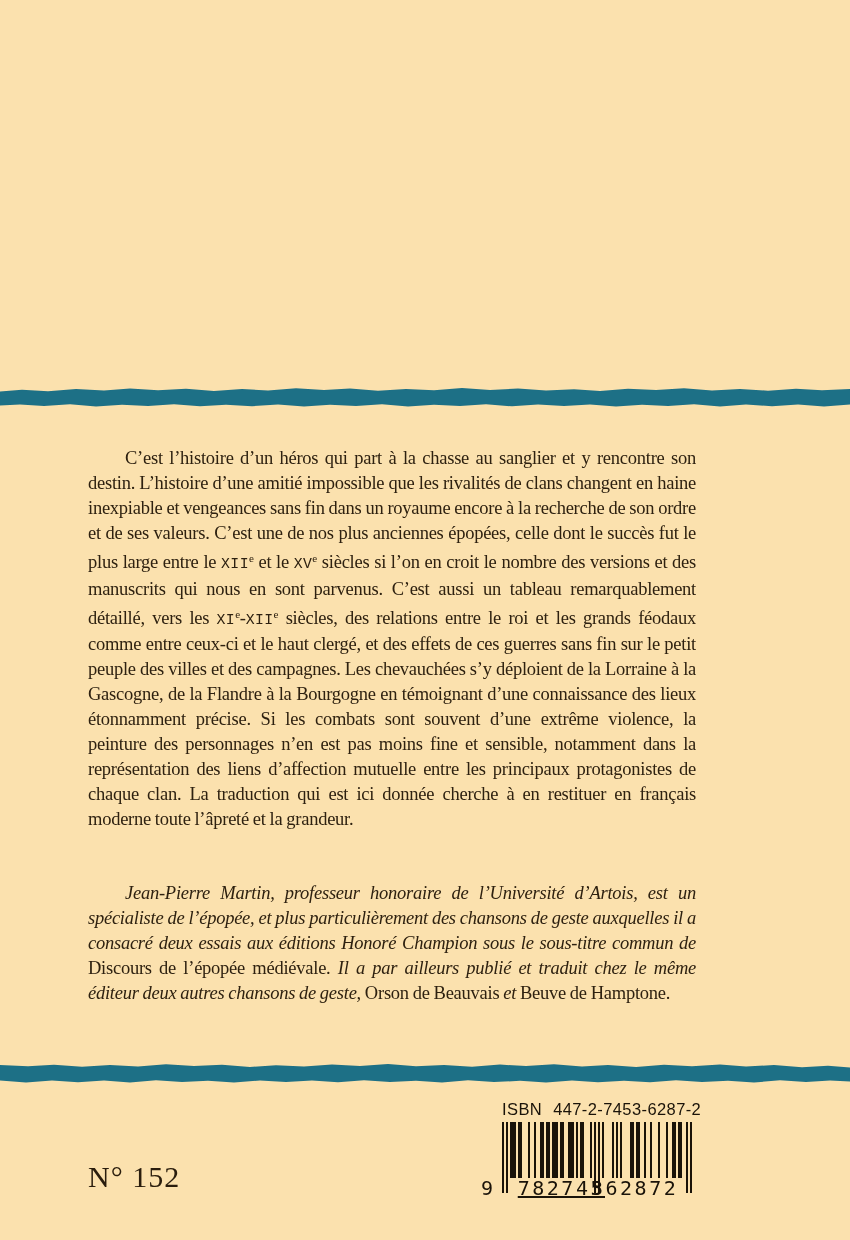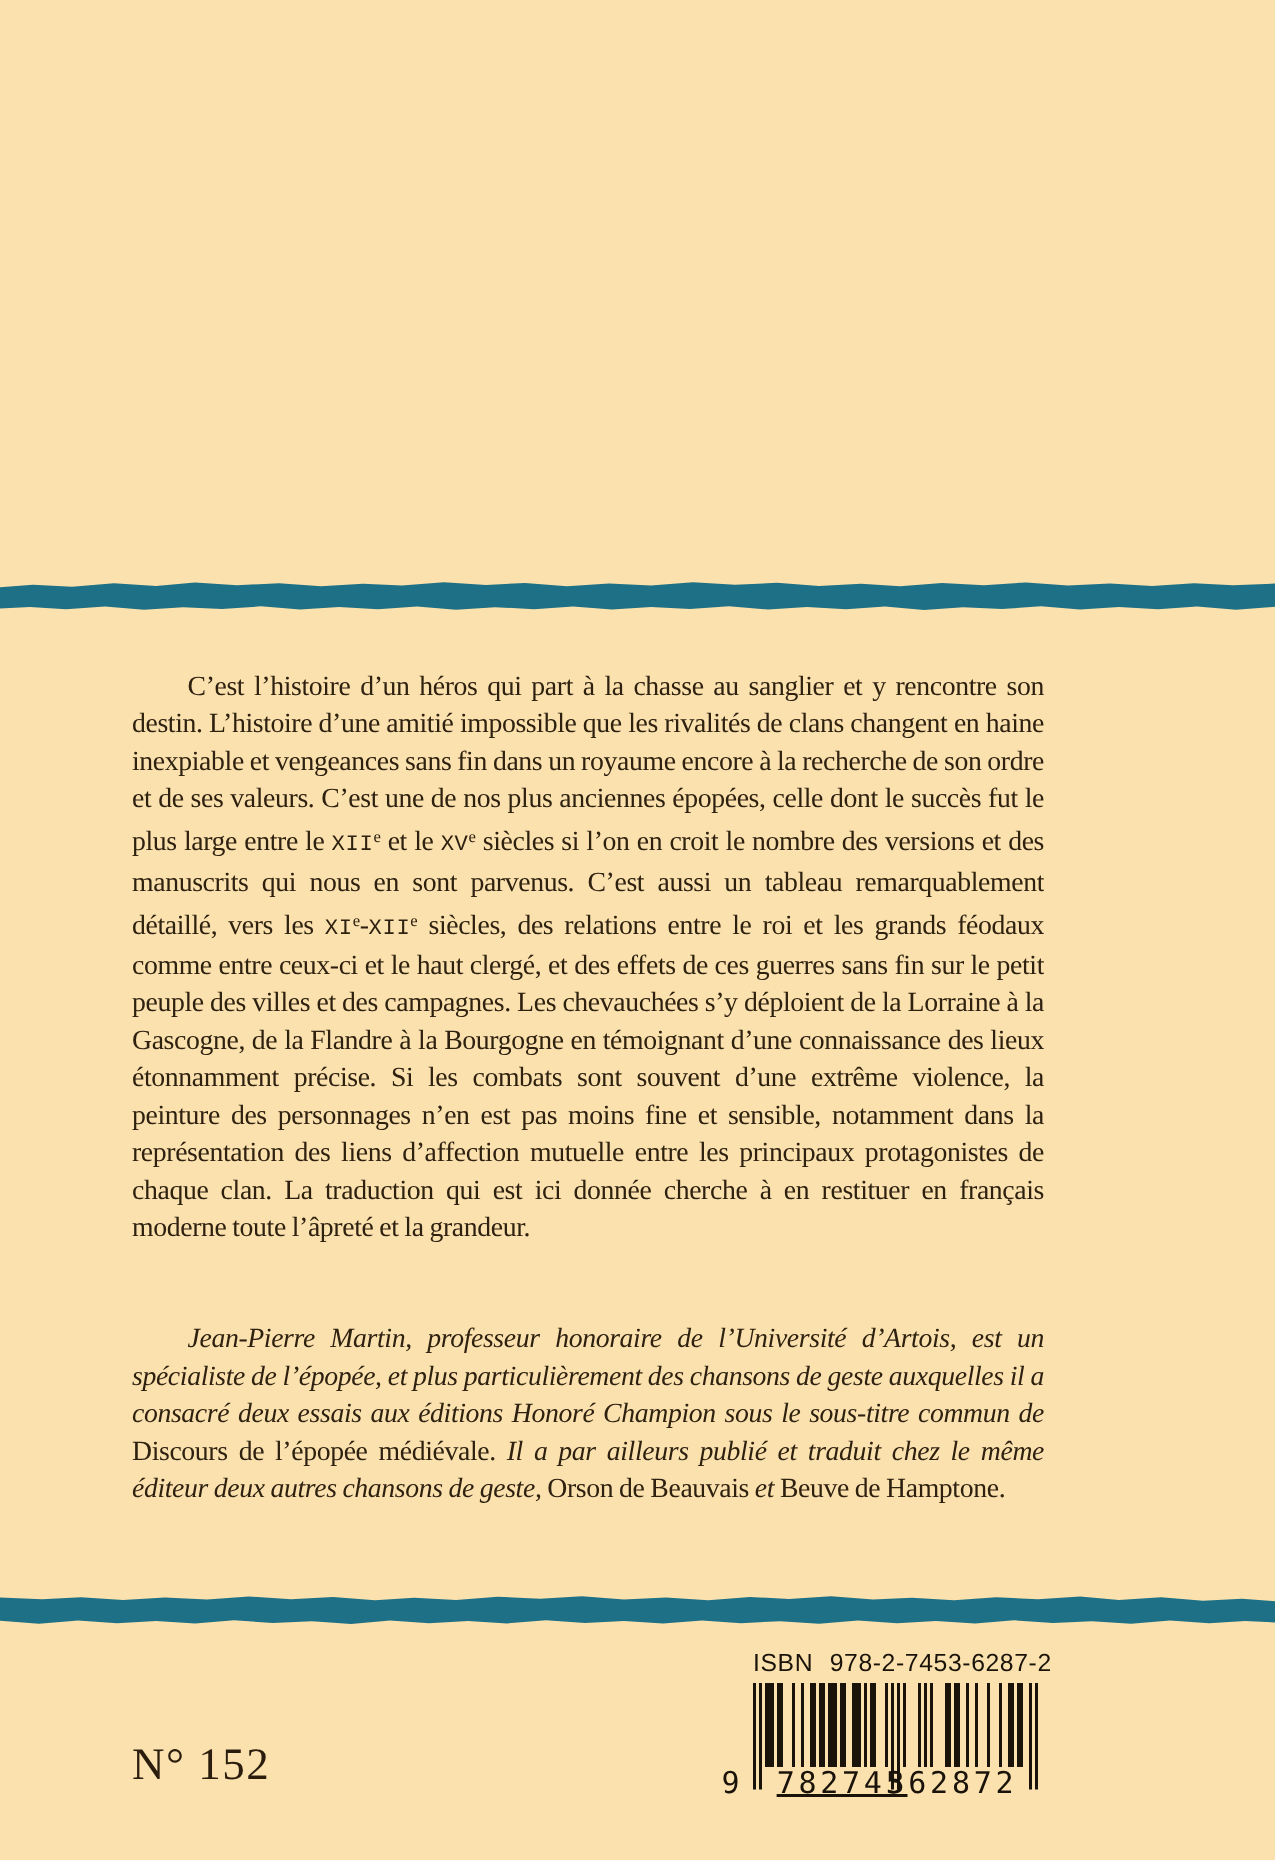--- a/index.html
+++ b/index.html
@@ -123,21 +123,21 @@
 
   <p class="bodytext synopsis"><span class="seg-n">C’est l’histoire d’un héros qui part à la chasse au sanglier et y rencontre son destin. L’histoire d’une amitié impossible que les rivalités de clans changent en haine inexpiable et vengeances sans fin dans un royaume encore à la recherche de son ordre et de ses valeurs. C’est une de nos plus anciennes épopées, celle dont le succès fut le plus large entre le </span><span class="seg-sc">XII</span><span class="seg-sup">e</span><span class="seg-n"> et le </span><span class="seg-sc">XV</span><span class="seg-sup">e</span><span class="seg-n"> siècles si l’on en croit le nombre des versions et des manuscrits qui nous en sont parvenus. C’est aussi un tableau remarquablement détaillé, vers les </span><span class="seg-sc">XI</span><span class="seg-sup">e</span><span class="seg-n">-</span><span class="seg-sc">XII</span><span class="seg-sup">e</span><span class="seg-n"> siècles, des relations entre le roi et les grands féodaux comme entre ceux-ci et le haut clergé, et des effets de ces guerres sans fin sur le petit peuple des villes et des campagnes. Les chevauchées s’y déploient de la Lorraine à la Gascogne, de la Flandre à la Bourgogne en témoignant d’une connaissance des lieux étonnamment précise. Si les combats sont souvent d’une extrême violence, la peinture des personnages n’en est pas moins fine et sensible, notamment dans la représentation des liens d’affection mutuelle entre les principaux protagonistes de chaque clan. La traduction qui est ici donnée cherche à en restituer en français moderne toute l’âpreté et la grandeur.</span></p>
 
   <p class="bodytext bio"><span class="seg-i">Jean-Pierre Martin, professeur honoraire de l’Université d’Artois, est un spécialiste de l’épopée, et plus particulièrement des chansons de geste auxquelles il a consacré deux essais aux éditions Honoré Champion sous le sous-titre commun de </span><span class="seg-r">Discours de l’épopée médiévale.</span><span class="seg-i"> Il a par ailleurs publié et traduit chez le même éditeur deux autres chansons de geste, </span><span class="seg-r">Orson de Beauvais</span><span class="seg-i"> et </span><span class="seg-r">Beuve de Hamptone.</span></p>
 
   <svg class="stroke stroke-bottom" viewBox="0 0 850 26" preserveAspectRatio="none">
     <path fill="#1D7086" d="M0,7.5 L22,5.8 48,7.2 76,4.9 104,6.6 130,4.4 158,6.2 186,4.8 214,6.9 242,5.1 268,6.4 296,4.2 324,6.0 350,4.6 378,6.8 406,5.0 434,6.3 462,4.1 490,5.9 518,4.5 546,6.6 574,5.2 600,6.9 628,4.7 656,6.1 684,4.3 712,6.4 740,5.0 768,6.7 796,4.8 822,6.2 850,5.0 L850,20.5 L824,22.5 798,20.4 772,22.2 746,20.6 720,22.4 694,20.2 668,22.0 642,20.8 616,22.6 590,20.4 564,22.1 538,20.6 512,22.3 486,20.2 460,22.0 434,20.7 408,22.4 382,20.3 356,22.1 330,20.8 304,22.5 278,20.4 252,22.2 226,20.7 200,22.3 174,20.2 148,22.0 122,20.8 96,22.5 70,20.3 44,22.1 20,20.6 0,21.6 Z"></path>
   </svg>
 
   <div class="isbn-line">
-    <span class="isbn-label">ISBN</span><span>978-2-7453-6287-2</span>
+    <span class="isbn-label">ISBN</span><span>447-2-7453-6287-2</span>
   </div>
 
   <div class="barcode">
     <div class="bars">
         <div class="bar guard" style="left: 0px;"></div>
         <div class="bar guard" style="left: 4px;"></div>
         <div class="bar" style="left: 8px;"></div>
         <div class="bar" style="left: 10px;"></div>
         <div class="bar" style="left: 12px;"></div>
         <div class="bar" style="left: 16px;"></div>

